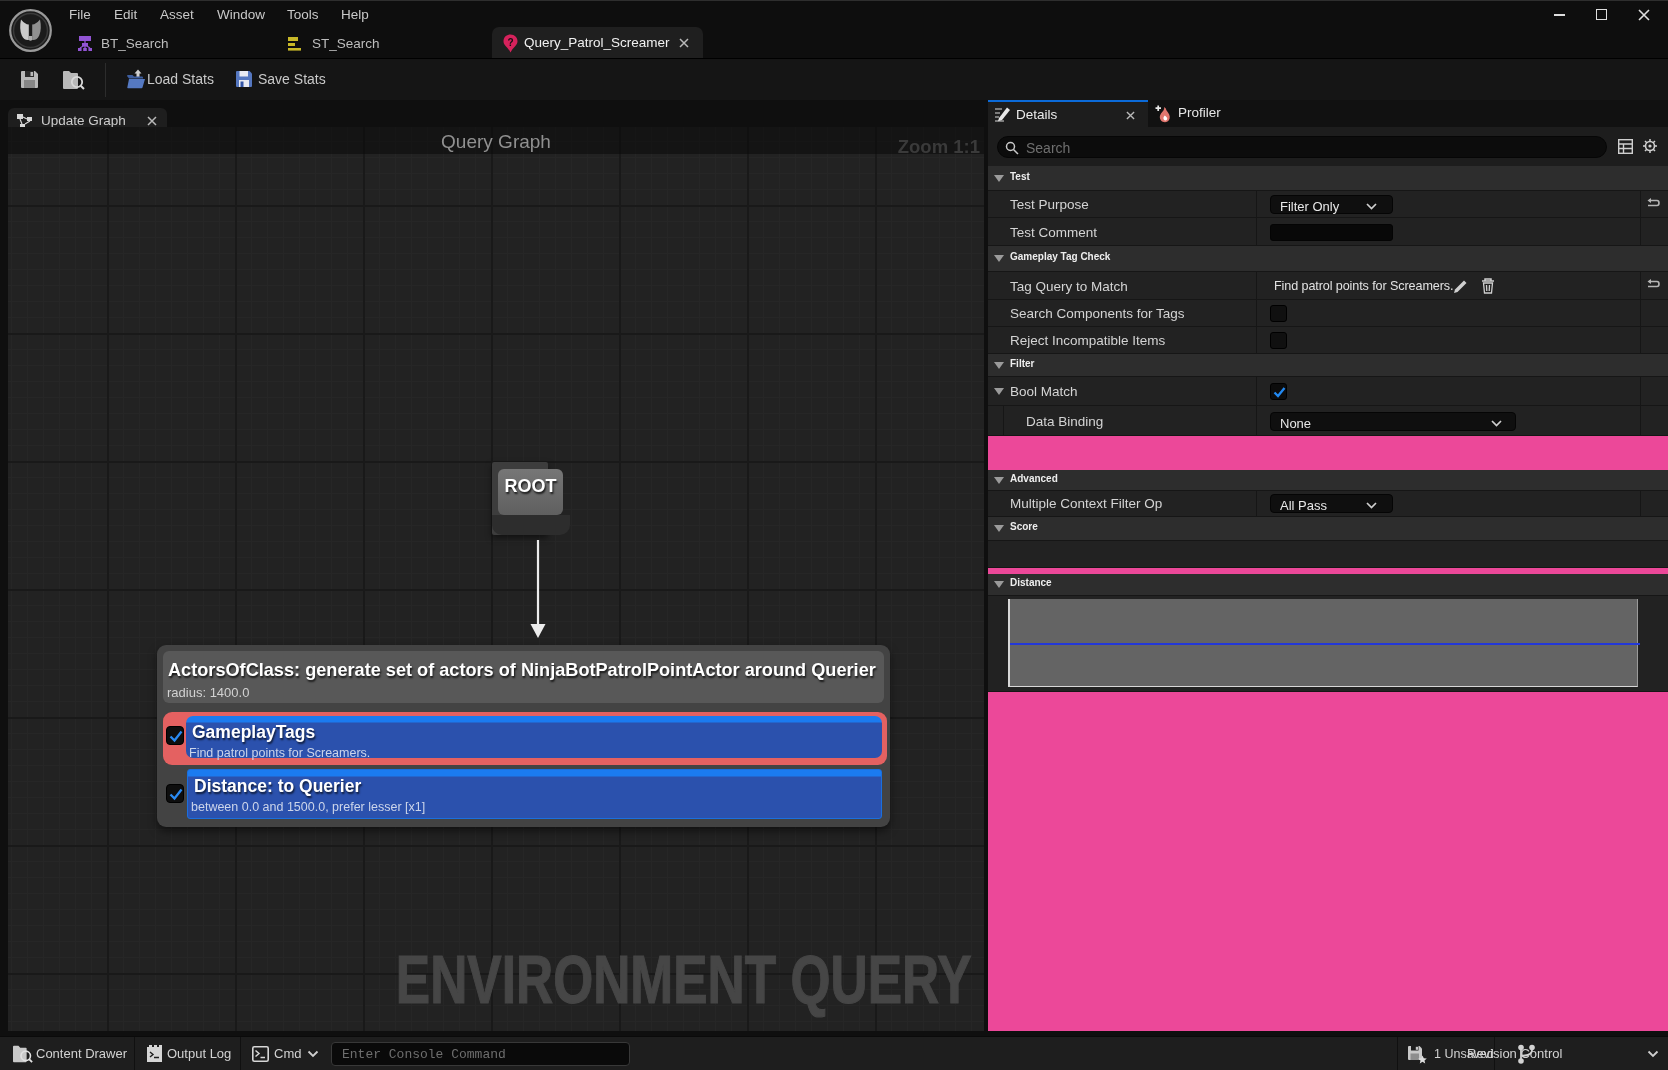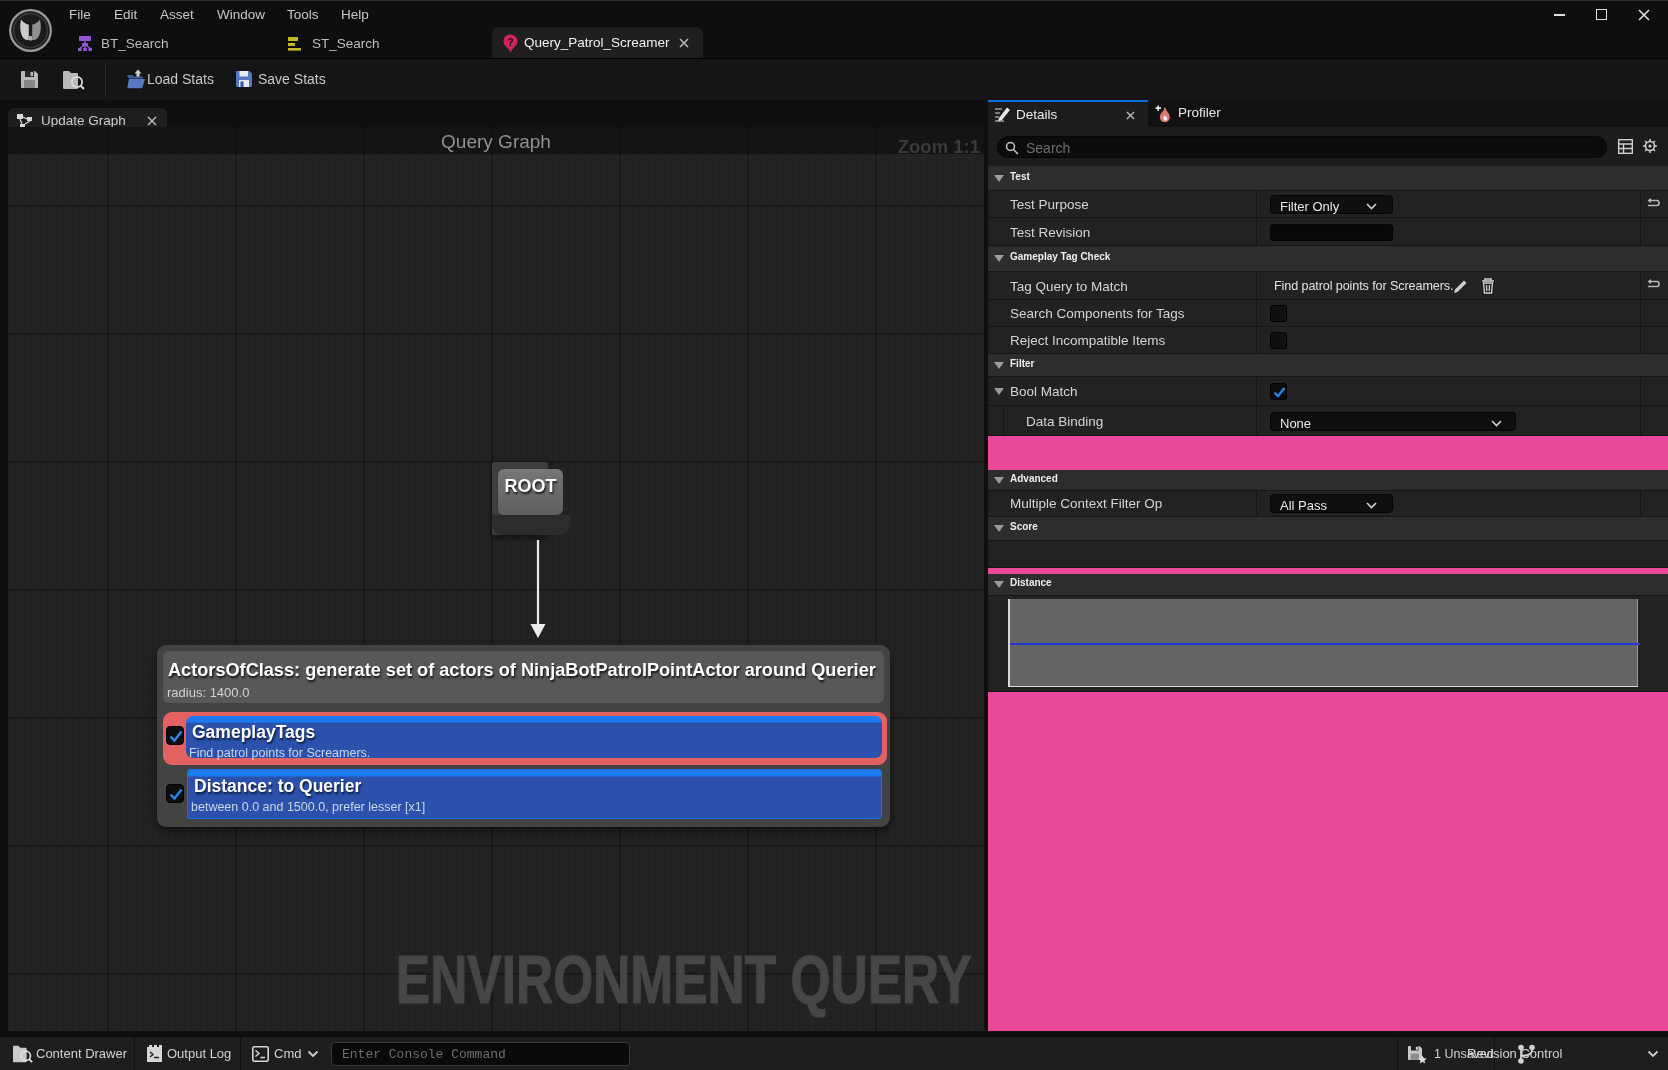--- a/index.html
+++ b/index.html
@@ -264,21 +264,21 @@
           </svg>
     </div>
     <svg class="resetic abs" style="top:7px" width="14" height="13" viewBox="0 0 14 13">
           <path d="M3 2.5 L11 2.5 Q13 2.5 13 5 Q13 7.5 11 7.5 L2 7.5" stroke="#b5b5b5" stroke-width="1.6" fill="none"></path>
           <path d="M5 0 L1.5 2.5 L5 5" fill="#b5b5b5"></path>
         </svg>
   </div>
   <div class="drow" style="top:118px;height:28px">
     <div class="coldiv"></div>
         <div class="coldiv2"></div>
-    <div class="dlabel" style="top:7px">Test Revision</div>
+    <div class="dlabel" style="top:7px">Test Comment</div>
     <div style="position:absolute;left:282px;top:6px;width:123px;height:17px;background:#080808;border:1px solid #040404;border-radius:3px"></div>
   </div>
   <div class="dhead" style="top:146px;height:26px">
     <div class="tri" style="top:9px"></div>
     <div class="dheadtxt" style="top:5px">Gameplay Tag Check</div>
   </div>
   <div class="drow" style="top:172px;height:28px">
     <div class="coldiv"></div>
         <div class="coldiv2"></div>
     <div class="dlabel" style="top:7px">Tag Query to Match</div>

